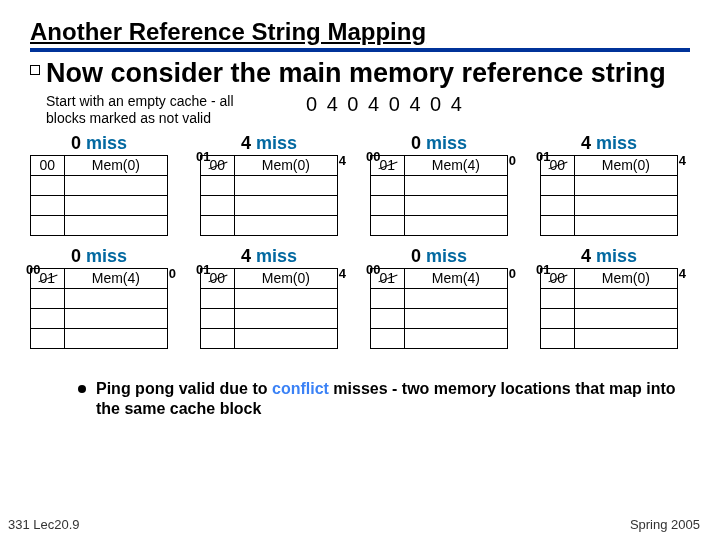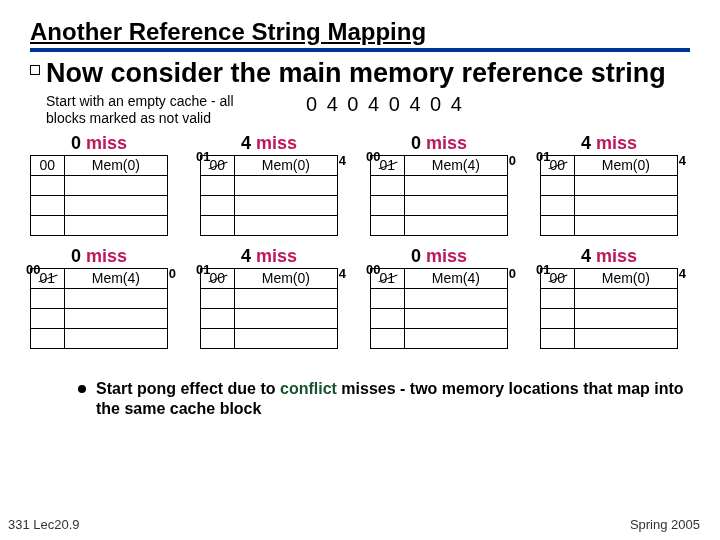--- a/index.html
+++ b/index.html
@@ -70,21 +70,21 @@
     width: 138px;
   }
   .thead {
     font-size: 18px;
     font-weight: bold;
     position: absolute;
     top: -22px;
     width: 100%;
     text-align: center;
   }
-  .thead .miss { color: #be185d; }
+  .thead .miss { color: #0369a1; }
   table.cache {
     border-collapse: collapse;
     width: 100%;
   }
   table.cache td {
     border: 1px solid #000;
     height: 20px;
     font-size: 14px;
     text-align: center;
     vertical-align: middle;
@@ -120,21 +120,21 @@
     background: #000;
     border-radius: 50%;
     margin-top: 6px;
     flex: 0 0 auto;
   }
   .footnote-text {
     font-size: 16px;
     font-weight: bold;
     line-height: 1.25;
   }
-  .footnote-text .red { color: #14532d; }
+  .footnote-text .red { color: #3b82f6; }
   .footer {
     position: absolute;
     bottom: 8px;
     left: 8px;
     right: 20px;
     font-size: 13px;
     display: flex;
     justify-content: space-between;
     color: #333;
   }
@@ -387,21 +387,21 @@
               <td class="c1"></td>
             </tr>
       </tbody>
         </table>
     </div>
   </div>
 
   <div class="footnote">
     <div class="roundbullet"></div>
     <div class="footnote-text">
-      <span>Start pong effect due to </span><span class="red">conflict</span><span> misses - two memory locations that map into the same cache block</span>
+      <span>Ping pong valid due to </span><span class="red">conflict</span><span> misses - two memory locations that map into the same cache block</span>
     </div>
   </div>
 </div>
 
 <div class="footer">
   <span>331 Lec20.9</span>
   <span>Spring 2005</span>
 </div>
 
 </body></html>

